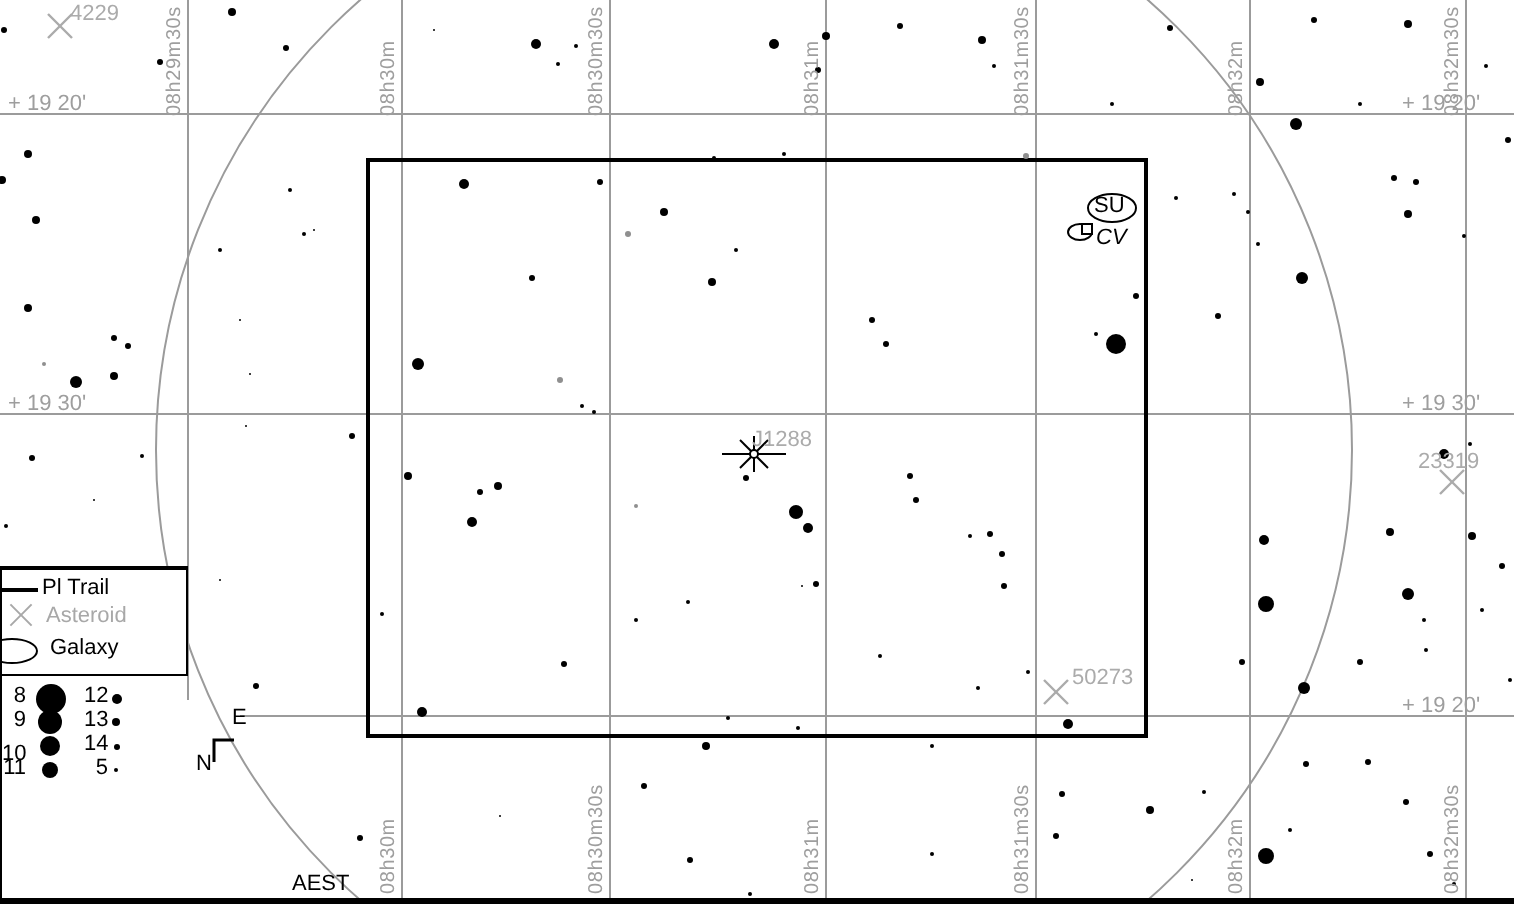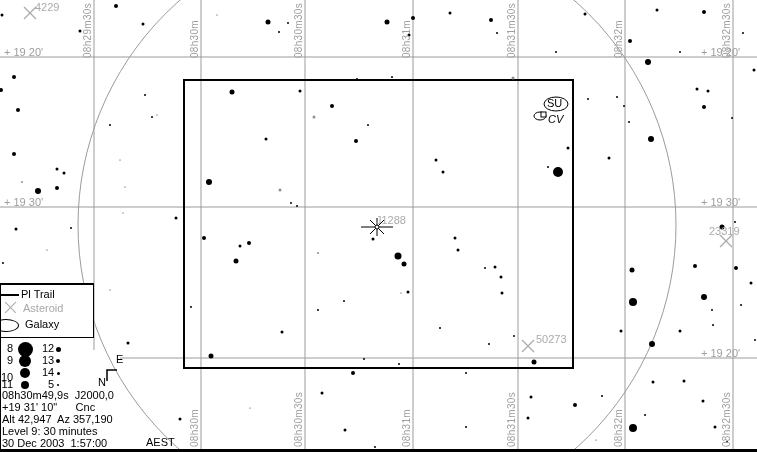--- a/index.html
+++ b/index.html
@@ -269,19 +269,18 @@
       <div class="mag-num" style="left: 42px; top: 5px;">12</div>
       <div class="mag-dot" style="height: 5px; width: 5px; left: 55.5px; top: 9.5px;"></div>
       <div class="mag-num" style="left: 42px; top: 17px;">13</div>
       <div class="mag-dot" style="height: 4px; width: 4px; left: 56px; top: 22px;"></div>
       <div class="mag-num" style="left: 42px; top: 29px;">14</div>
       <div class="mag-dot" style="height: 3px; width: 3px; left: 56.5px; top: 34.5px;"></div>
       <div class="mag-num" style="left: 42px; top: 41px;">5</div>
       <div class="mag-dot" style="height: 2px; width: 2px; left: 57px; top: 47px;"></div>
     </div>
 
-  <div id="info-panel"><div class="info-line">08h30m49,9s  J2000,0</div><div class="info-line">+19 31' 10"      Cnc</div><div class="info-line">Alt 42,947  Az 357,190</div><div class="info-line">Level 9: 30 minutes</div><div class="info-line">30 Dec 2003  1:57:00</div></div>
 
   <div id="tz-label">AEST</div>
 
   <div id="bottom-border"></div>
   <div id="left-border"></div>
 </div>
 
 </body></html>

